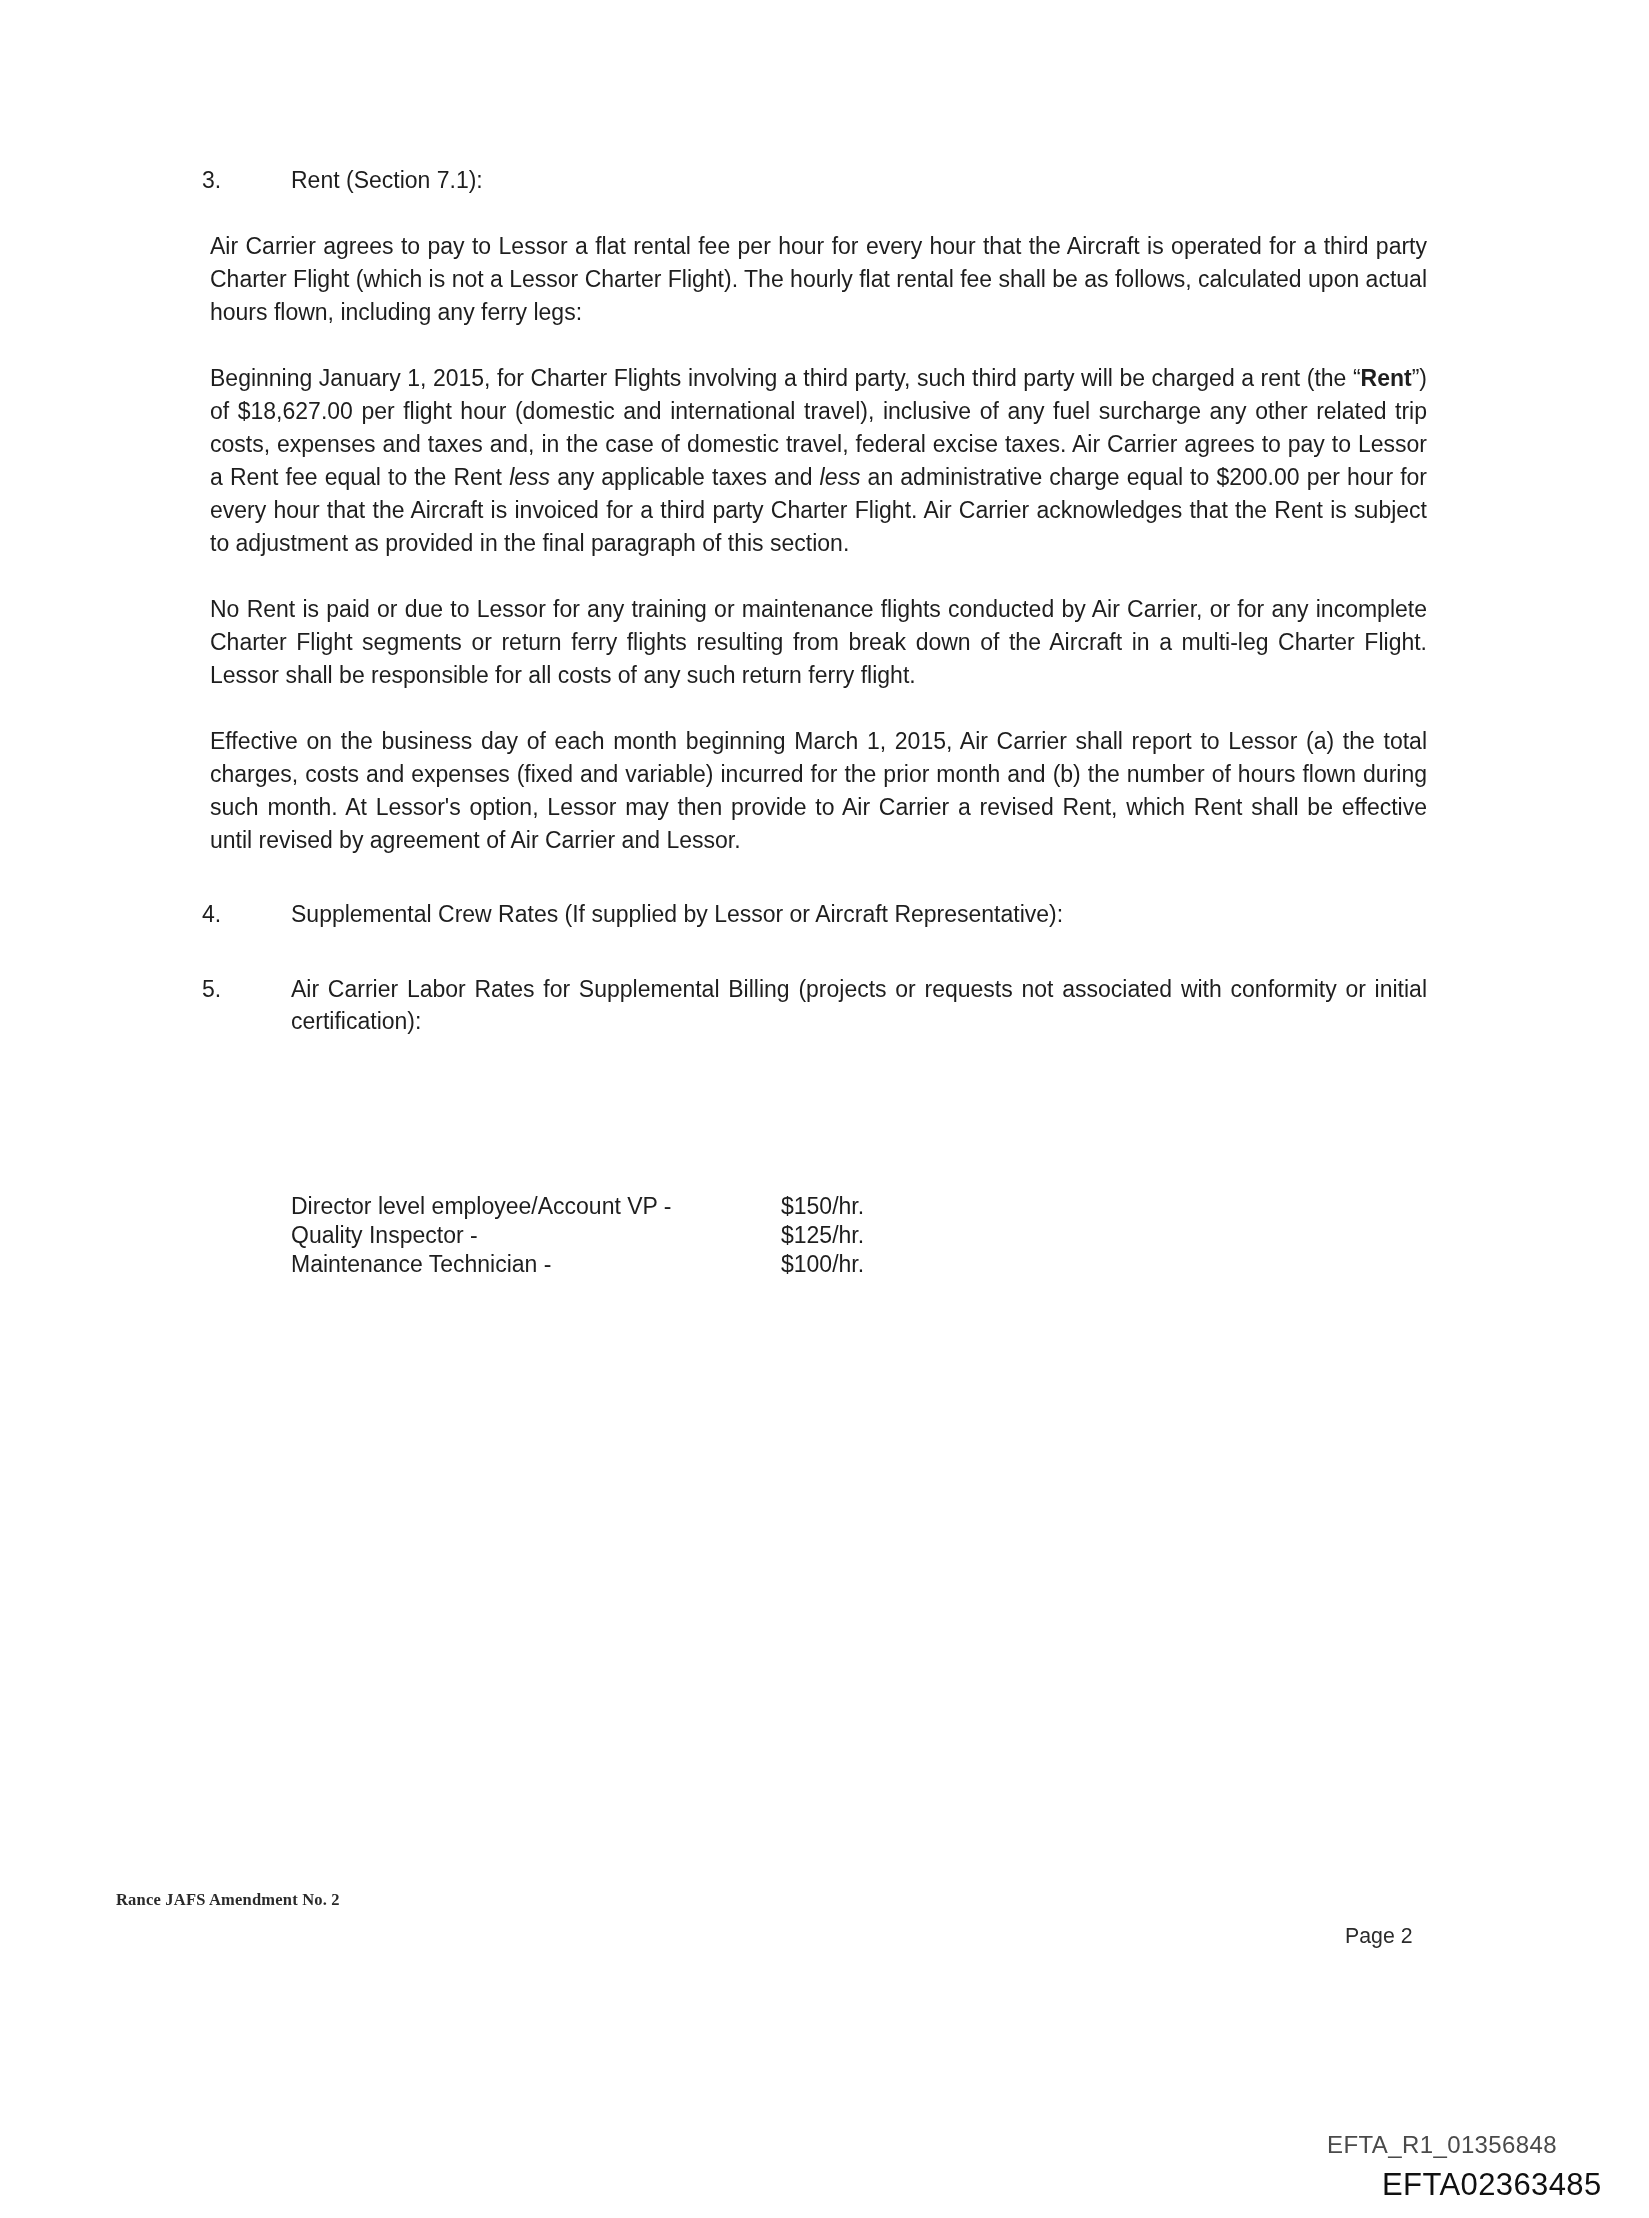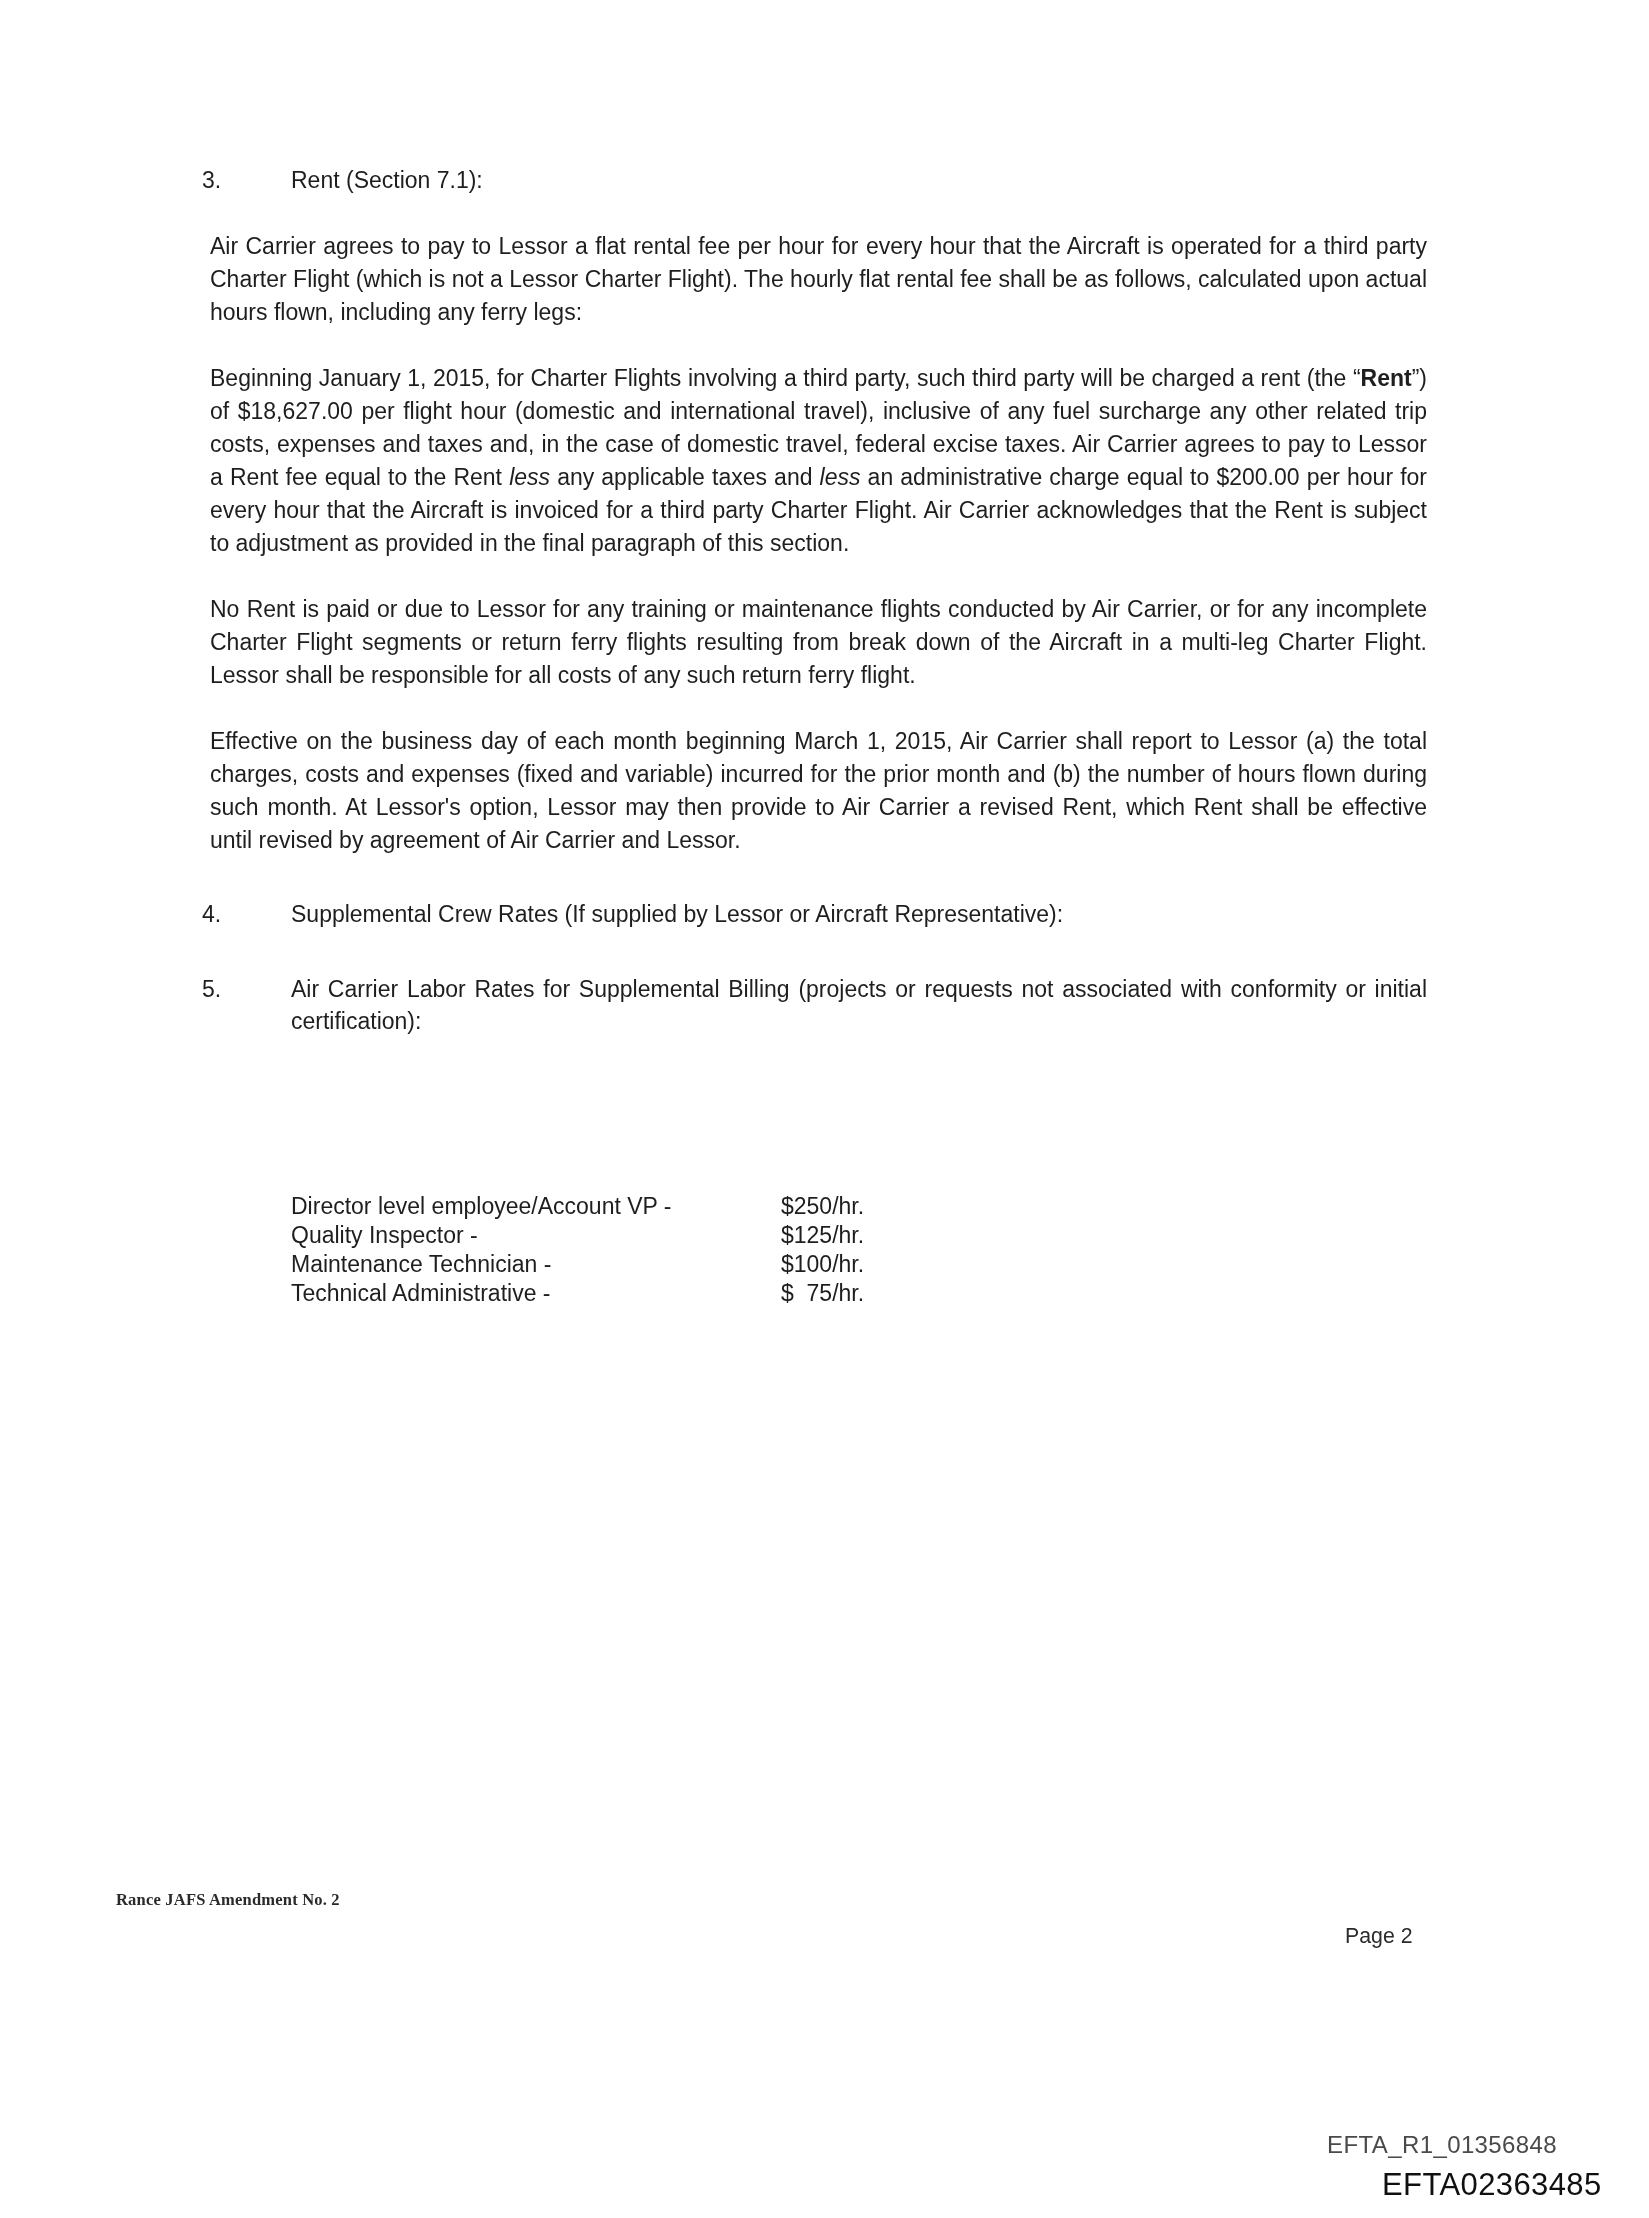--- a/index.html
+++ b/index.html
@@ -149,33 +149,29 @@
       <span class="num">5.</span>
       <span>Air Carrier Labor Rates for Supplemental Billing (projects or requests not associated with conformity or initial certification):</span>
     </div>
 
   </div>
 
   <table class="rates">
     <tbody>
       <tr>
         <td class="label">Director level employee/Account VP -</td>
-        <td class="value">$250/hr.</td>
+        <td class="value">$150/hr.</td>
       </tr>
       <tr>
         <td class="label">Quality Inspector -</td>
         <td class="value">$125/hr.</td>
       </tr>
       <tr>
         <td class="label">Maintenance Technician -</td>
         <td class="value">$100/hr.</td>
-      </tr>
-      <tr>
-        <td class="label">Technical Administrative -</td>
-        <td class="value">$  75/hr.</td>
       </tr>
     </tbody>
   </table>
 
   <div class="footer-left">Rance JAFS Amendment No. 2</div>
   <div class="page-number">Page 2</div>
   <div class="bates-top">EFTA_R1_01356848</div>
   <div class="bates-bottom">EFTA02363485</div>
 
 </div>

